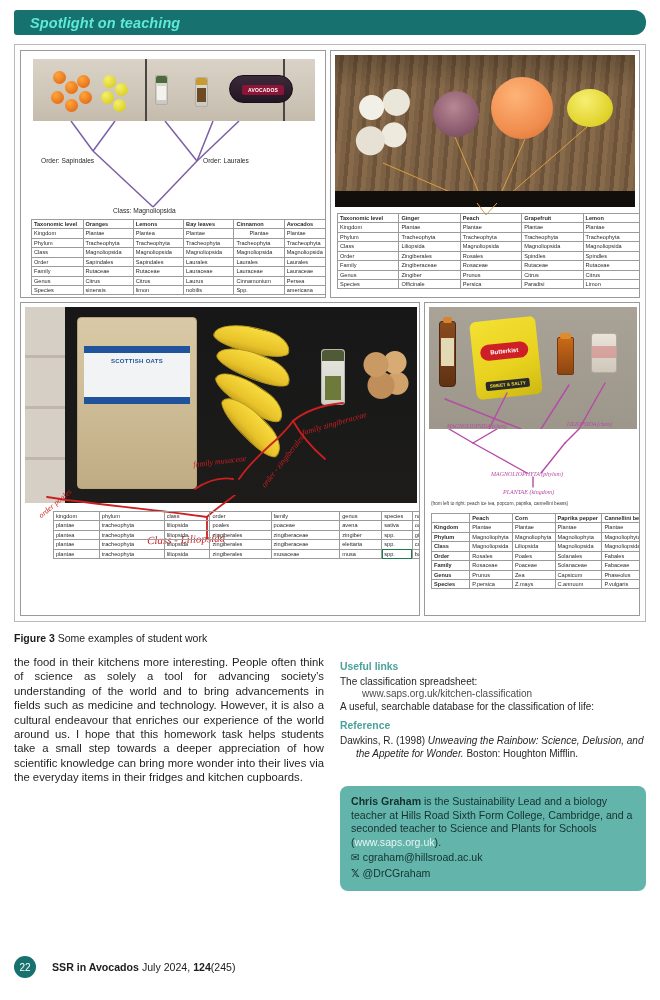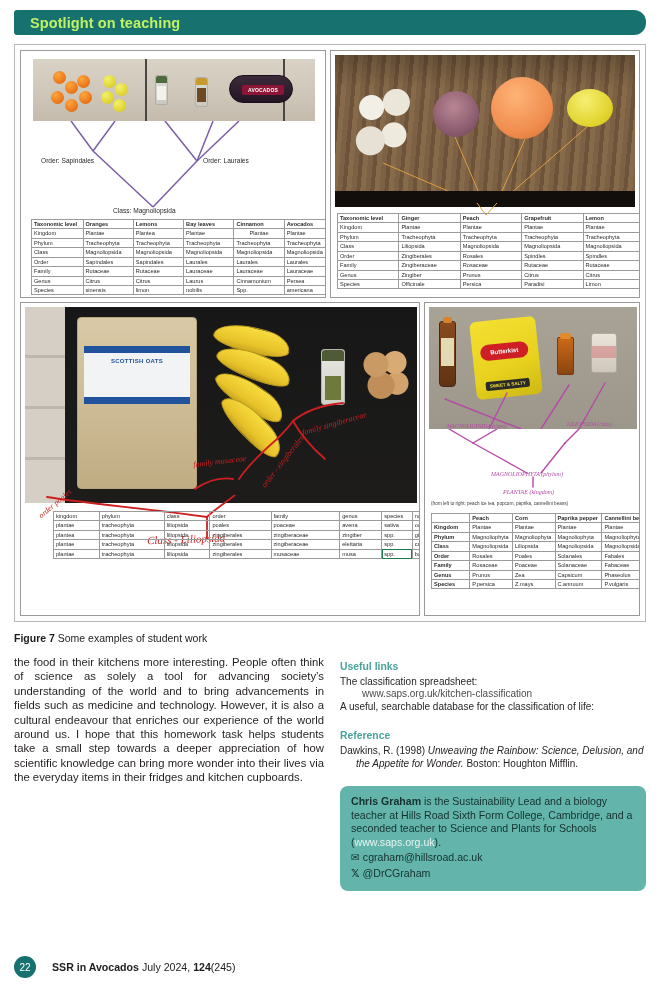--- a/index.html
+++ b/index.html
@@ -13,21 +13,21 @@
     overflow:hidden;
   }
 
   
   .banner{
     position:absolute; left:14px; top:10px; width:632px; height:25px;
     background:#17716f; border-radius:3px 12px 12px 3px;
     display:flex; align-items:center;
   }
   .banner-title{
-    color:#bef264; font-weight:bold;
+    color:#5eead4; font-style:italic; font-weight:bold;
     font-size:14.5px; letter-spacing:.1px; padding-left:16px;
   }
 
   
   .figure{
     position:absolute; left:14px; top:44px; width:632px; height:578px;
     border:1px solid #b9b9b9; background:#fdfdfd; padding:5px;
   }
   .fig-grid{ position:relative; width:100%; height:100%; }
 
@@ -656,34 +656,34 @@
               <td>P.vulgaris</td>
             </tr>
         </tbody>
       </table>
     </div>
 
   </div>
 </div>
 
 <div class="caption">
-  <b>Figure 7</b><span> Some examples of student work</span>
+  <b>Figure 3</b><span> Some examples of student work</span>
 </div>
 
 <div class="col-left">
   <p>the food in their kitchens more interesting. People often think of science as solely a tool for advancing society’s understanding of the world and to bring advancements in fields such as medicine and technology. However, it is also a cultural endeavour that enriches our experience of the world around us. I hope that this homework task helps students take a small step towards a deeper appreciation of how scientific knowledge can bring more wonder into their lives via the everyday items in their fridges and kitchen cupboards.</p>
 </div>
 
 <div class="col-right">
   <div class="sub-head">Useful links</div>
   <div>The classification spreadsheet:</div>
   <div class="indent link">www.saps.org.uk/kitchen-classification</div>
   <div>A useful, searchable database for the classification of life:</div>
 
-  <div class="sub-head" style="margin-top:17px;">Reference</div>
+  <div class="sub-head" style="margin-top:7px;">Reference</div>
   <div class="hang"><span>Dawkins, R. (1998) </span><span class="ital" style="font-style:italic;">Unweaving the Rainbow: Science, Delusion, and the Appetite for Wonder.</span><span> Boston: Houghton Mifflin.</span></div>
 </div>
 
 <div class="bio">
   <span class="nm">Chris Graham</span><span> is the Sustainability Lead and a biology teacher at Hills Road Sixth Form College, Cambridge, and a seconded teacher to Science and Plants for Schools (</span><span class="url">www.saps.org.uk</span><span>).</span>
   <span class="contact"><span class="gl">✉</span> <span>cgraham@hillsroad.ac.uk</span></span>
   <span class="contact"><span class="gl" style="font-weight:bold;">𝕏</span> <span>@DrCGraham</span></span>
 </div>
 
 <div class="footer">

